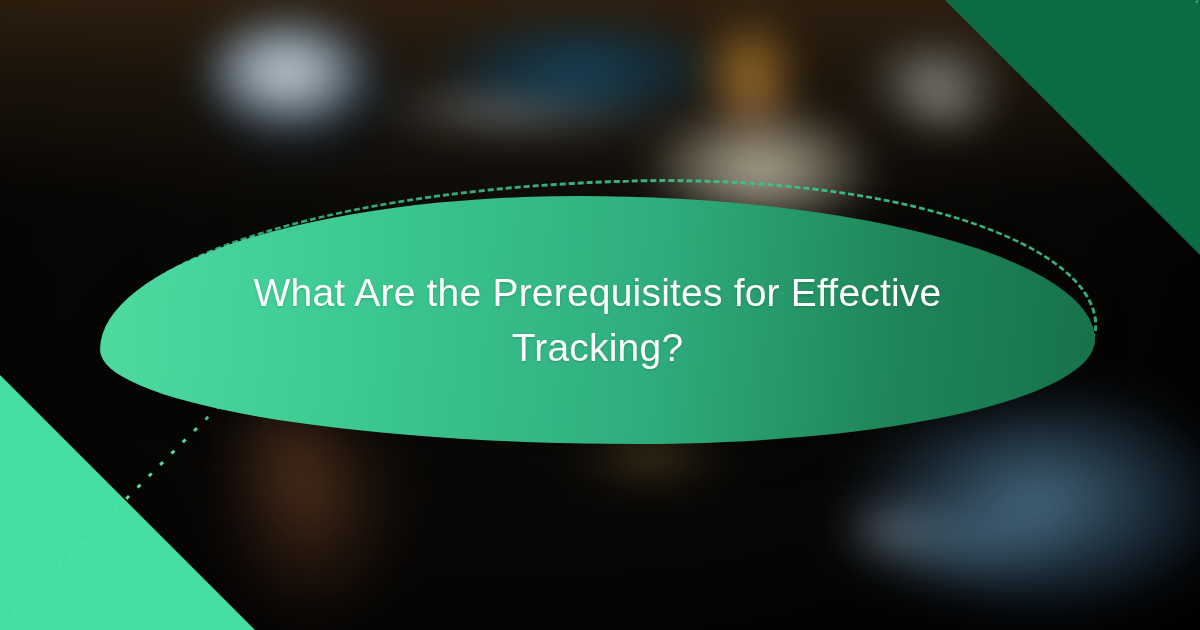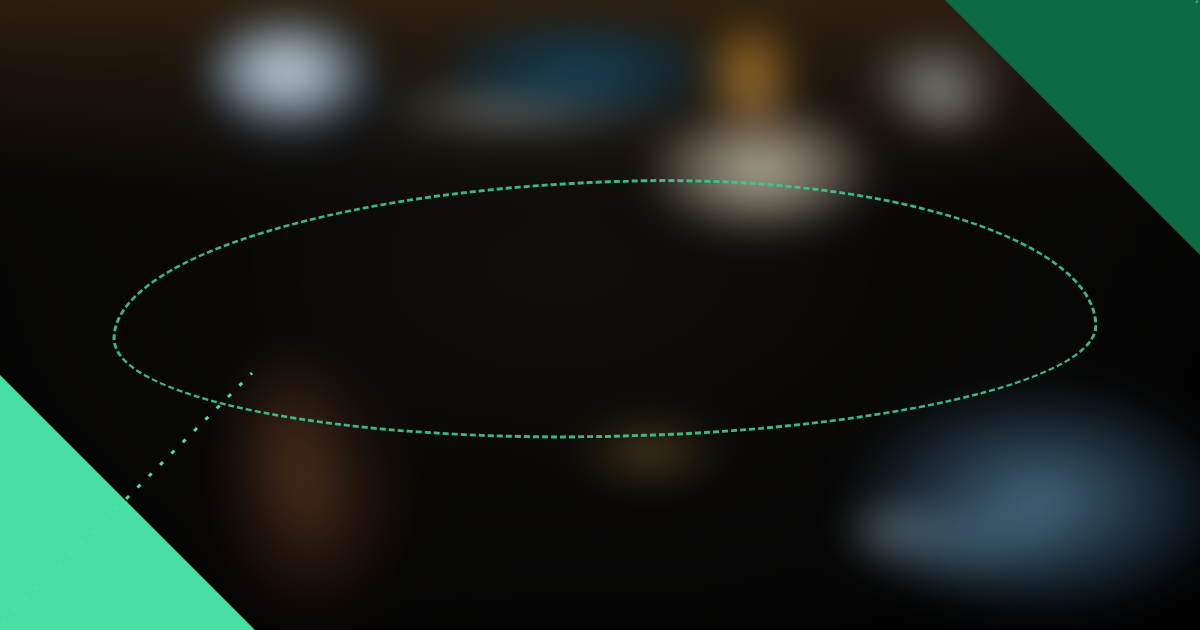--- a/index.html
+++ b/index.html
@@ -137,14 +137,17 @@
   <div class="bg-photo"></div>
 
   <div class="corner-tr" style="background:#0c6b43;"></div>
   <div class="dot-line tr"></div>
 
   <div class="corner-bl" style="background:#46dfa2;"></div>
   <div class="dot-line bl"></div>
 
   <div class="blob-outline"></div>
 
+  <div class="title-card">
+    <h1 class="title-text">What Are the Prerequisites for Effective Tracking?</h1>
+  </div>
 
 </div>
 
 </body></html>

